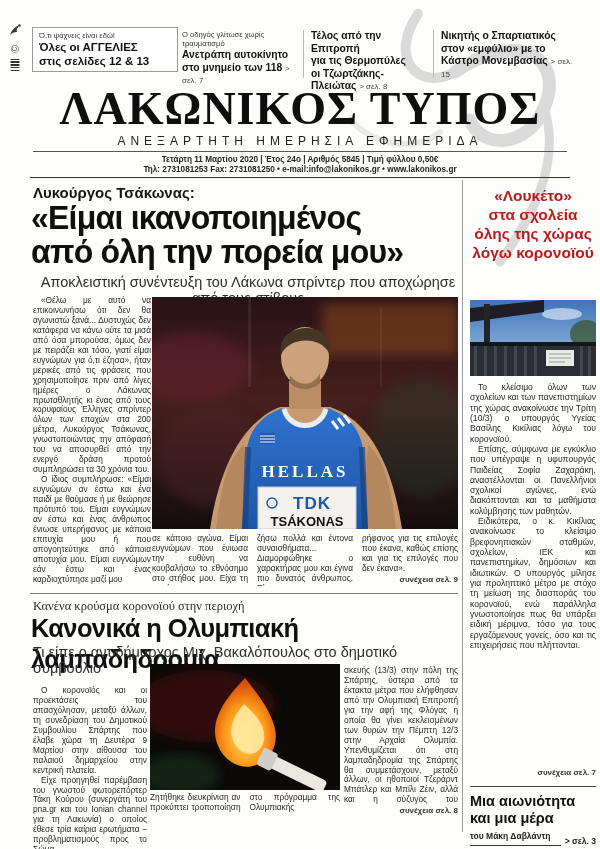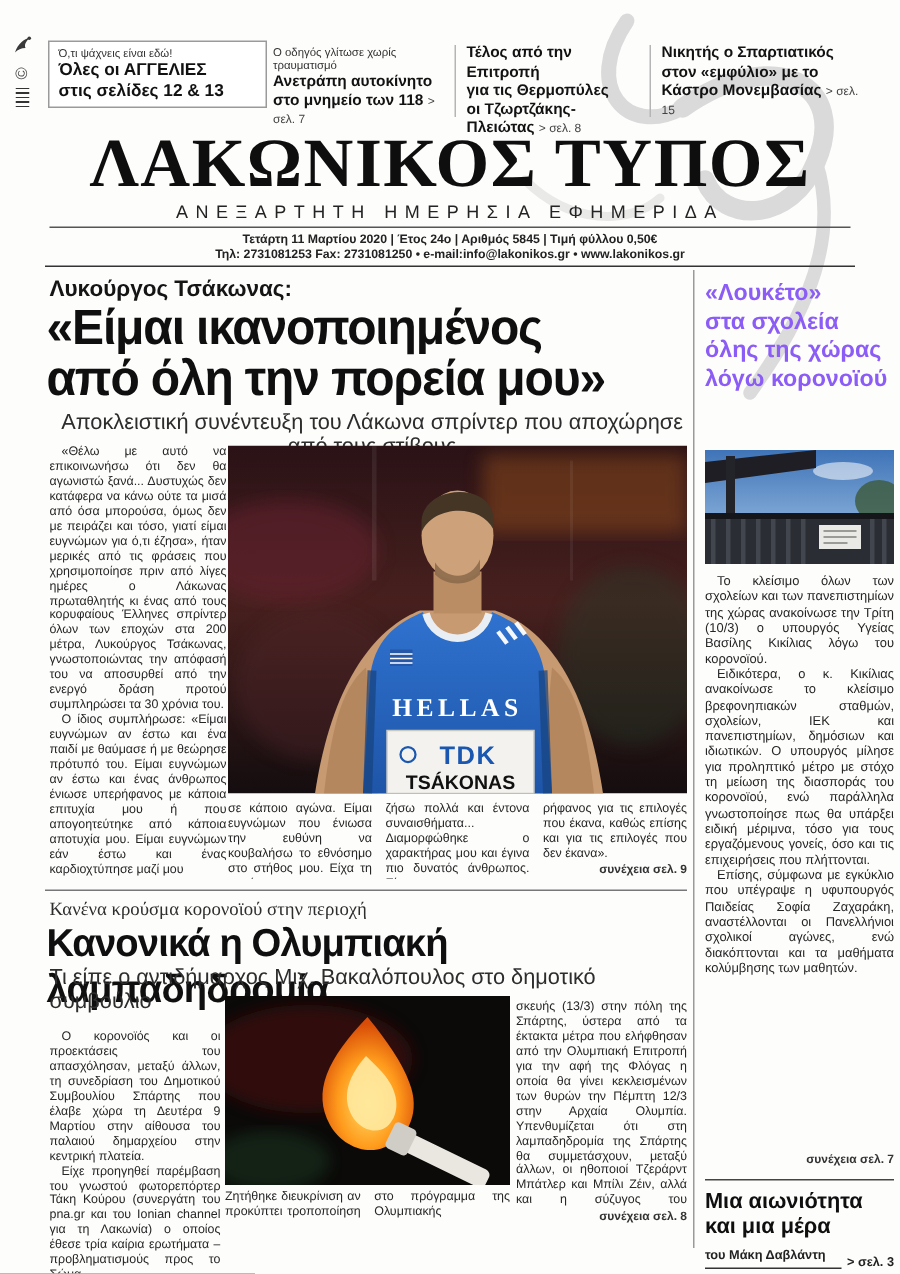--- a/index.html
+++ b/index.html
@@ -30,21 +30,21 @@
          color:#0f0f0f;transform:scaleX(.97);transform-origin:left top;}
   .sub1{font-size:14.5px;color:#2d2d2d;text-align:center;}
   .capcol{font-size:8.3px;line-height:1.2;text-align:justify;color:#262626;overflow:hidden;}
   
   .kicker2{font-size:12.5px;color:#2e2e2e;}
   .head2{font-size:26px;font-weight:bold;letter-spacing:-0.6px;color:#0f0f0f;
          transform:scaleX(.98);transform-origin:left top;}
   .sub2{font-size:14.5px;color:#2d2d2d;}
   .midcols{column-count:2;column-gap:9px;}
   
-  .sb-head{font-size:15.5px;font-weight:bold;line-height:1.23;color:#8b5cf6;}
+  .sb-head{font-size:15.5px;font-weight:bold;line-height:1.23;color:#b91c1c;text-align:center;}
   .sb-sub{font-size:12.5px;line-height:1.3;color:#2b2b2b;}
   .promo-t{font-size:14.5px;font-weight:bold;line-height:1.15;color:#0f0f0f;}
   .promo-a{font-size:8.5px;font-weight:bold;color:#222;margin-top:3px;}
   .leader{display:flex;align-items:flex-end;font-size:8.5px;font-weight:bold;color:#222;}
   .leader .ln{flex:1;border-bottom:1px solid #333;margin-right:4px;height:8px;}
   .bc{width:14px;height:9px;background:repeating-linear-gradient(90deg,#333 0 1px,transparent 1px 3px);}
 </style>
 </head>
 <body>
 
@@ -239,22 +239,22 @@
       <rect x="64" y="46" width="3" height="30"></rect>
         <rect x="110" y="46" width="3" height="30"></rect>
       <rect x="118" y="46" width="3" height="30"></rect>
     </g>
     <rect x="76" y="50" width="28" height="16" fill="#e9e9e6"></rect>
     <path d="M 79 54 H 101 M 79 58 H 101 M 79 62 H 95" stroke="#9a9a96" stroke-width="1.2"></path>
   </svg>
 
   <div class="abs jtext" style="left:470px;top:382px;width:126px;height:384px;font-size:8.6px;z-index:1;">
     <p>Το κλείσιμο όλων των σχολείων και των πανεπιστημίων της χώρας ανακοίνωσε την Τρίτη (10/3) ο υπουργός Υγείας Βασίλης Κικίλιας λόγω του κορονοϊού.</p>
+    <p>Επίσης, σύμφωνα με εγκύκλιο που υπέγραψε η υφυπουργός Παιδείας Σοφία Ζαχαράκη, αναστέλλονται οι Πανελλήνιοι σχολικοί αγώνες, ενώ διακόπτονται και τα μαθήματα κολύμβησης των μαθητών.</p>
     <p>Ειδικότερα, ο κ. Κικίλιας ανακοίνωσε το κλείσιμο βρεφονηπιακών σταθμών, σχολείων, ΙΕΚ και πανεπιστημίων, δημόσιων και ιδιωτικών. Ο υπουργός μίλησε για προληπτικό μέτρο με στόχο τη μείωση της διασποράς του κορονοϊού, ενώ παράλληλα γνωστοποίησε πως θα υπάρξει ειδική μέριμνα, τόσο για τους εργαζόμενους γονείς, όσο και τις επιχειρήσεις που πλήττονται.</p>
-    <p>Επίσης, σύμφωνα με εγκύκλιο που υπέγραψε η υφυπουργός Παιδείας Σοφία Ζαχαράκη, αναστέλλονται οι Πανελλήνιοι σχολικοί αγώνες, ενώ διακόπτονται και τα μαθήματα κολύμβησης των μαθητών.</p>
   </div>
   <div class="abs cont" style="left:470px;top:768px;width:126px;z-index:1;">συνέχεια σελ. 7</div>
 
   <div class="abs rule" style="left:470px;top:786px;width:126px;height:1px;background:#444;z-index:1;"></div>
 
   <div class="abs promo-t pl" style="left:470px;top:793px;width:126px;z-index:1;">Μια αιωνιότητα
 και μια μέρα</div>
   <div class="abs promo-a" style="left:470px;top:828px;width:126px;z-index:1;">του Μάκη Δαβλάντη</div>
   <div class="abs leader" style="left:470px;top:836px;width:126px;z-index:1;">
     <span class="ln"></span>

